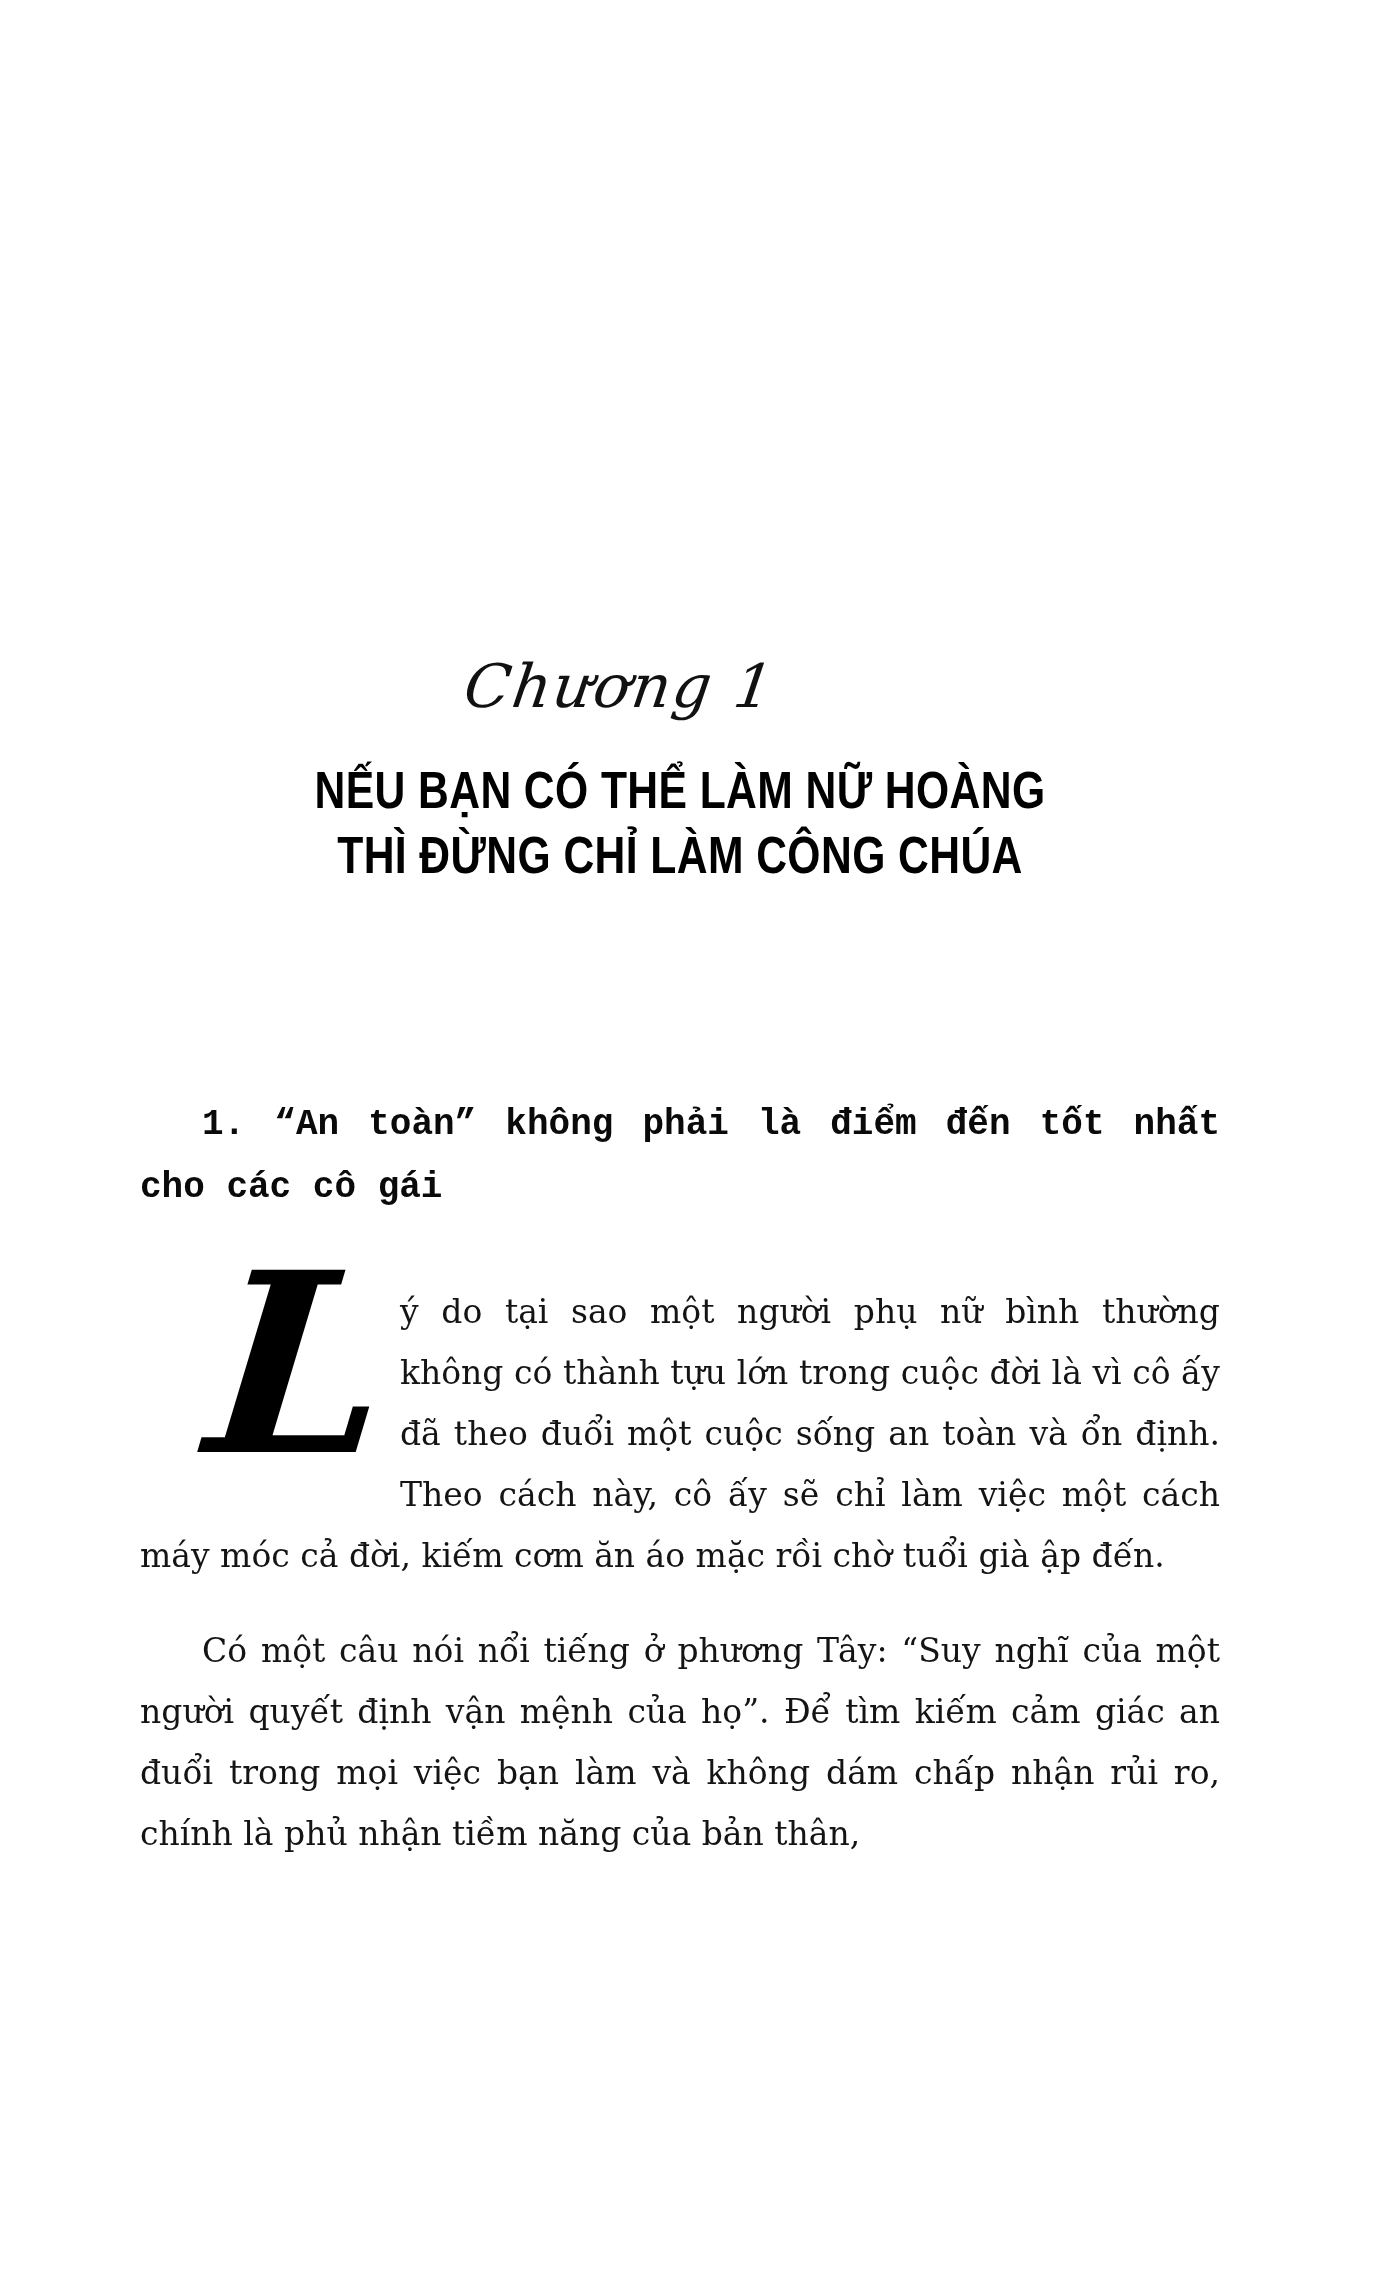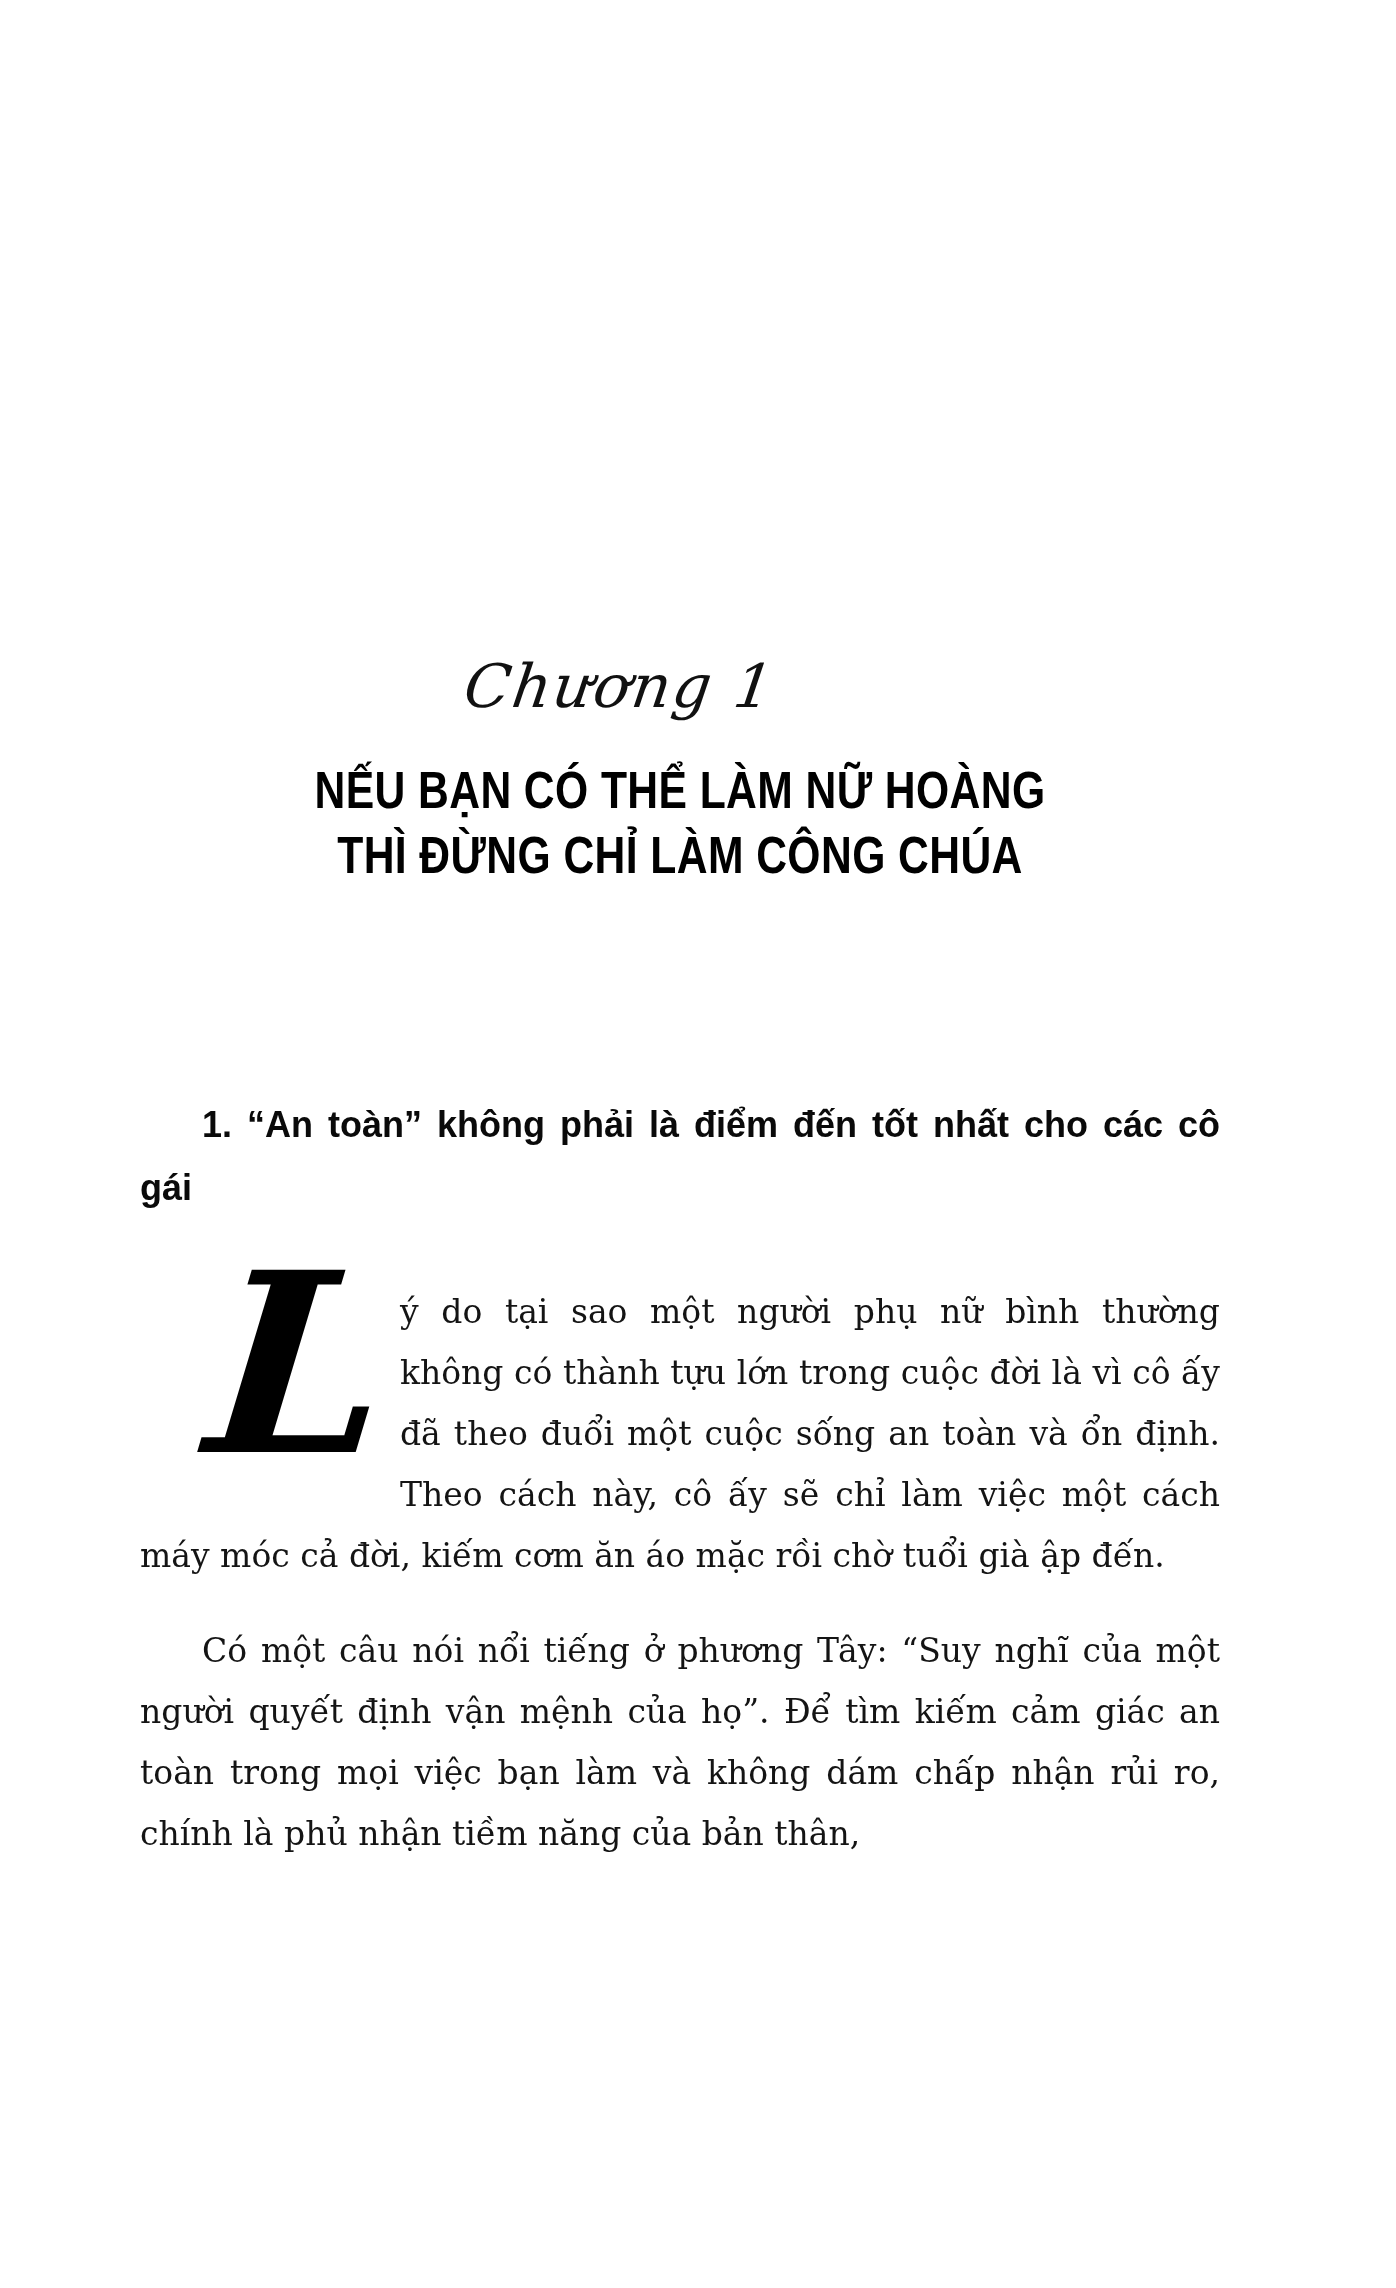--- a/index.html
+++ b/index.html
@@ -61,21 +61,21 @@
     transform-origin: center;
     white-space: nowrap;
   }
   .chapter-title .line {
     display: block;
   }
 
   
   .section-heading {
     margin-top: 205px;
-    font-family: Liberation Sans, sans-serif;
+    font-family: Liberation Mono, monospace;
     font-weight: 700;
     font-size: 36px;
     line-height: 1.75;
     color: #0a0a0a;
     text-align: justify;
     text-justify: inter-word;
   }
   .section-heading .indent {
     display: inline-block;
     width: 62px;
@@ -147,16 +147,16 @@
       <span class="indent"></span><span>1. “An toàn” không phải là điểm đến tốt nhất cho các cô gái</span>
     </div>
 
     <div class="first-par body-par">
       <div class="dropcap">L</div>
       <div class="runaround"></div>
       <span>ý do tại sao một người phụ nữ bình thường không có thành tựu lớn trong cuộc đời là vì cô ấy đã theo đuổi một</span>
       <span>cuộc sống an toàn và ổn định. Theo cách này, cô ấy sẽ chỉ làm việc một cách máy móc cả đời, kiếm cơm ăn áo mặc rồi chờ tuổi già ập đến.</span>
     </div>
 
-    <p class="body-par par-spacer indent-first">Có một câu nói nổi tiếng ở phương Tây: “Suy nghĩ của một người quyết định vận mệnh của họ”. Để tìm kiếm cảm giác an toàn trong mọi việc bạn làm và không dám chấp nhận rủi ro, chính là phủ nhận tiềm năng của bản thân,</p>
+    <p class="body-par par-spacer indent-first">Có một câu nói nổi tiếng ở phương Tây: “Suy nghĩ của một người quyết định vận mệnh của họ”. Để tìm kiếm cảm giác an đuổi trong mọi việc bạn làm và không dám chấp nhận rủi ro, chính là phủ nhận tiềm năng của bản thân,</p>
 
   </div>
 </div>
 
 </body></html>

